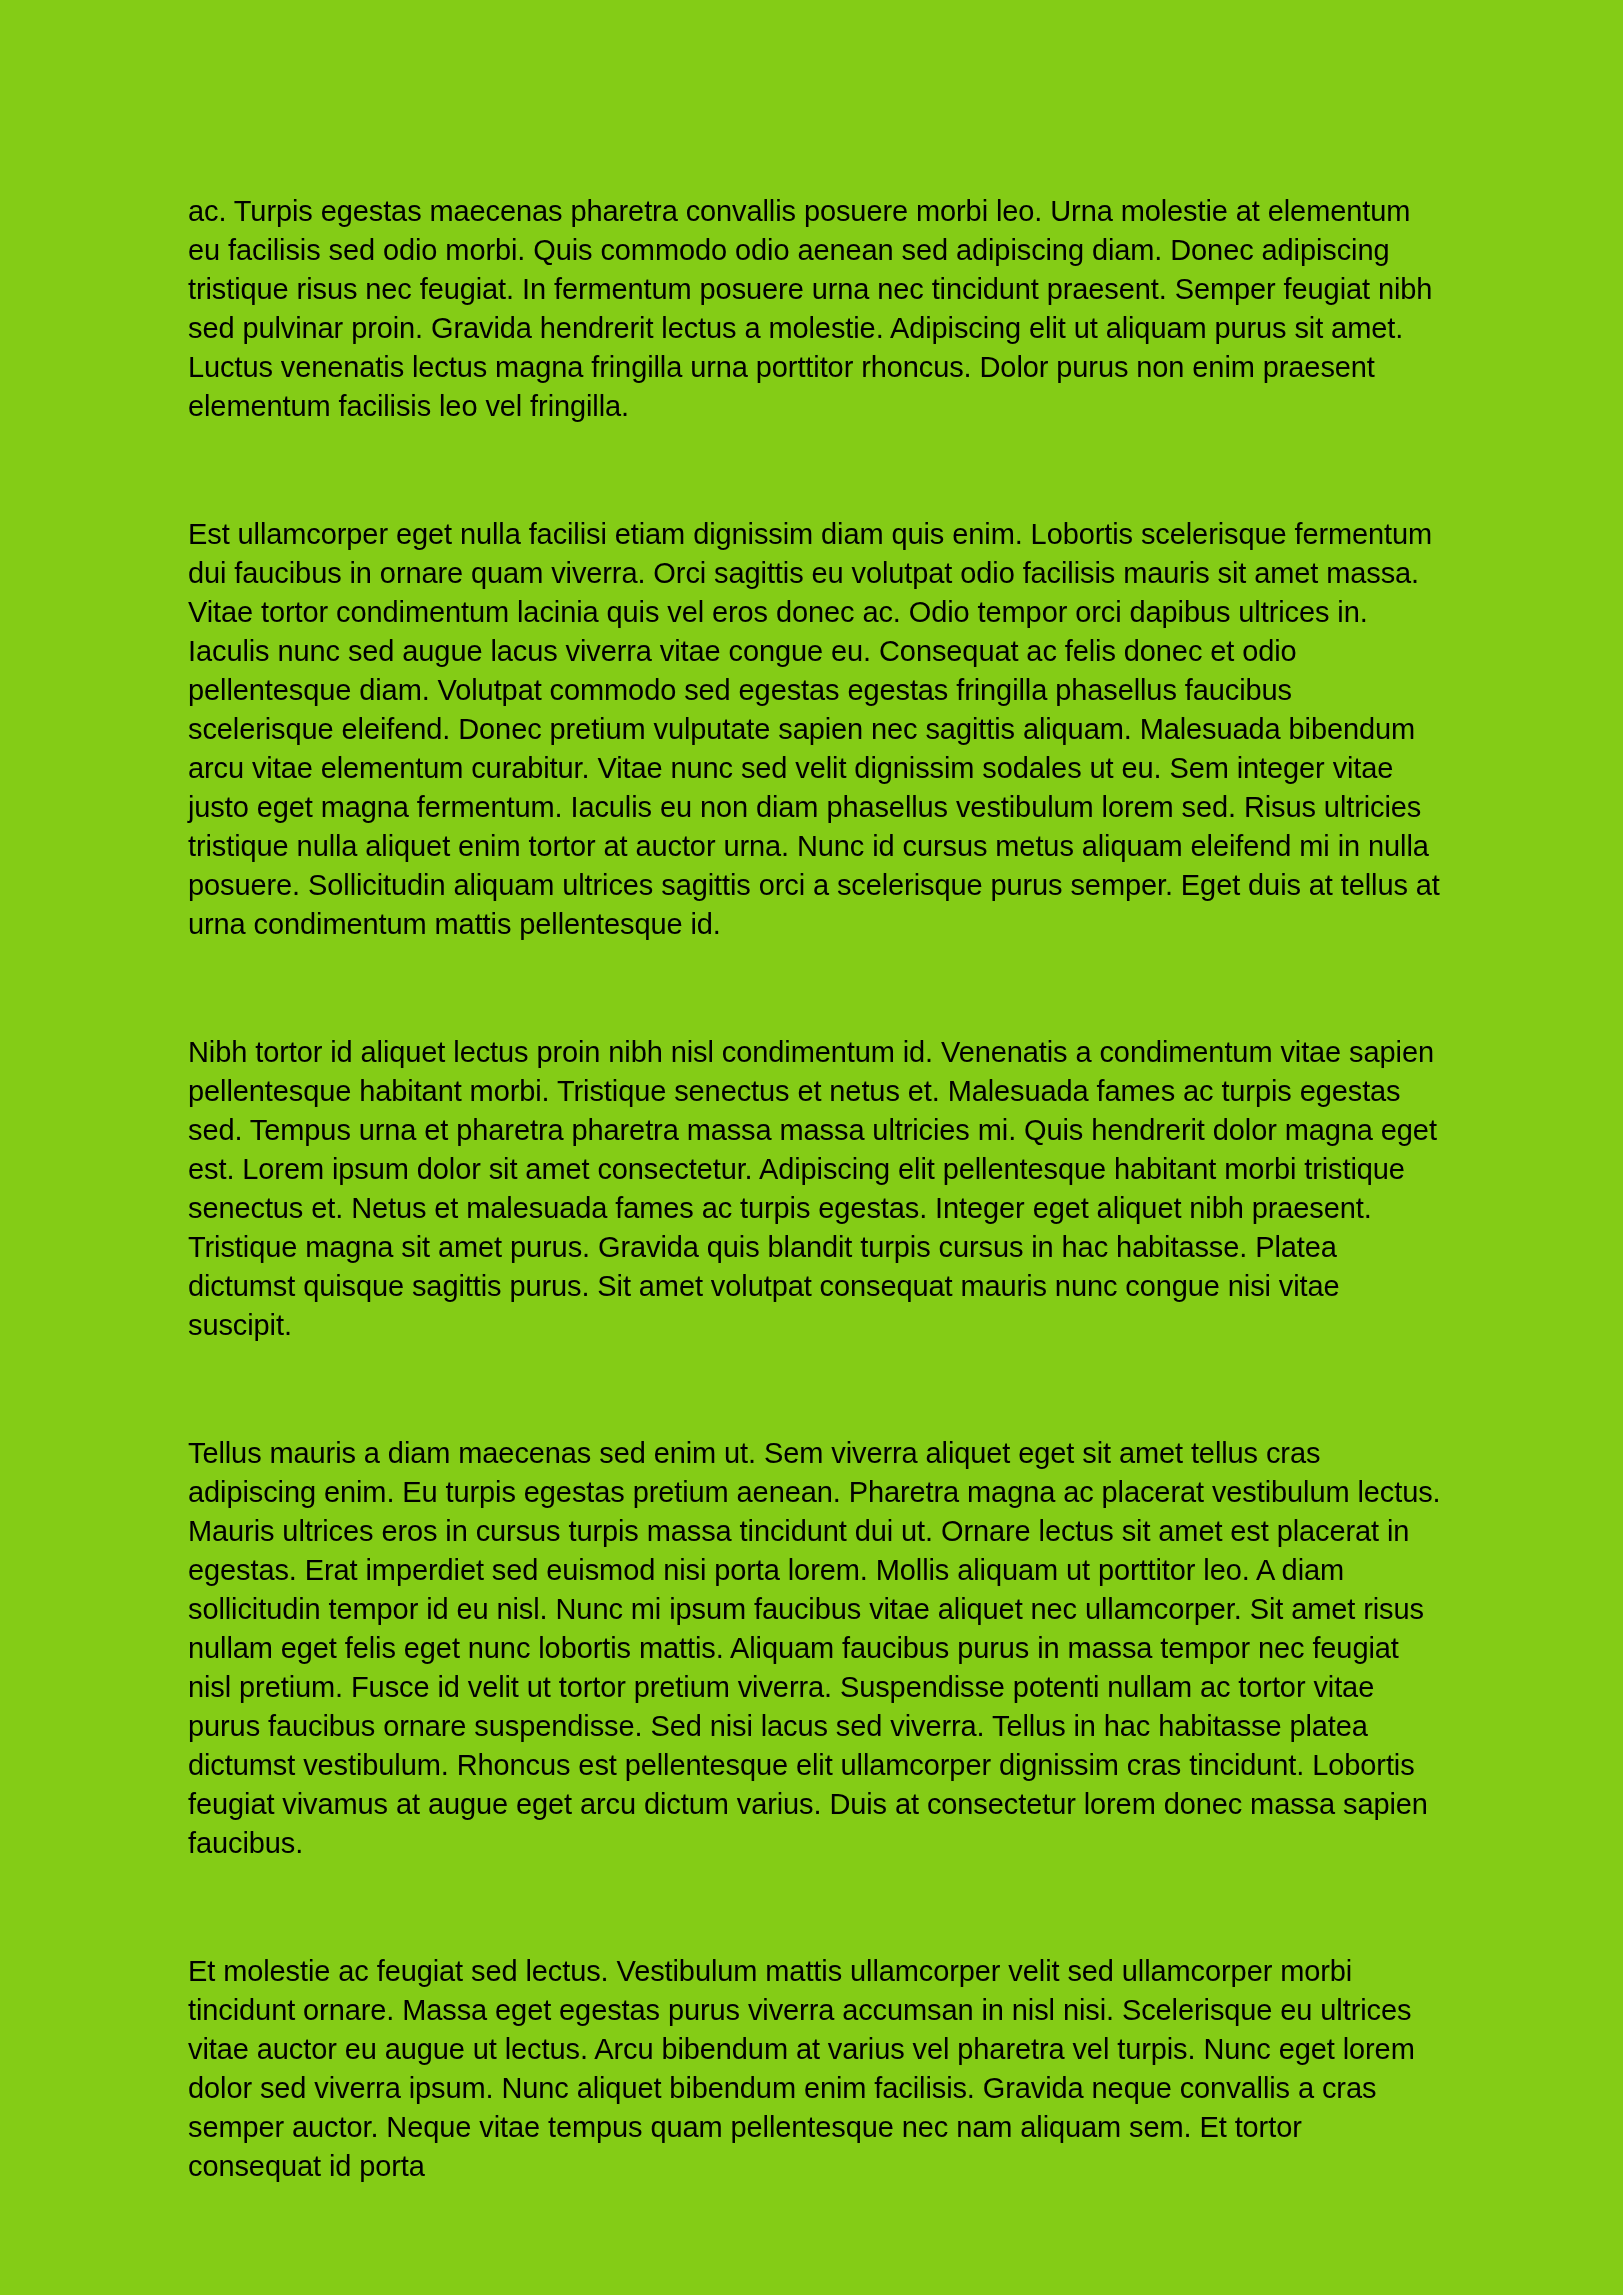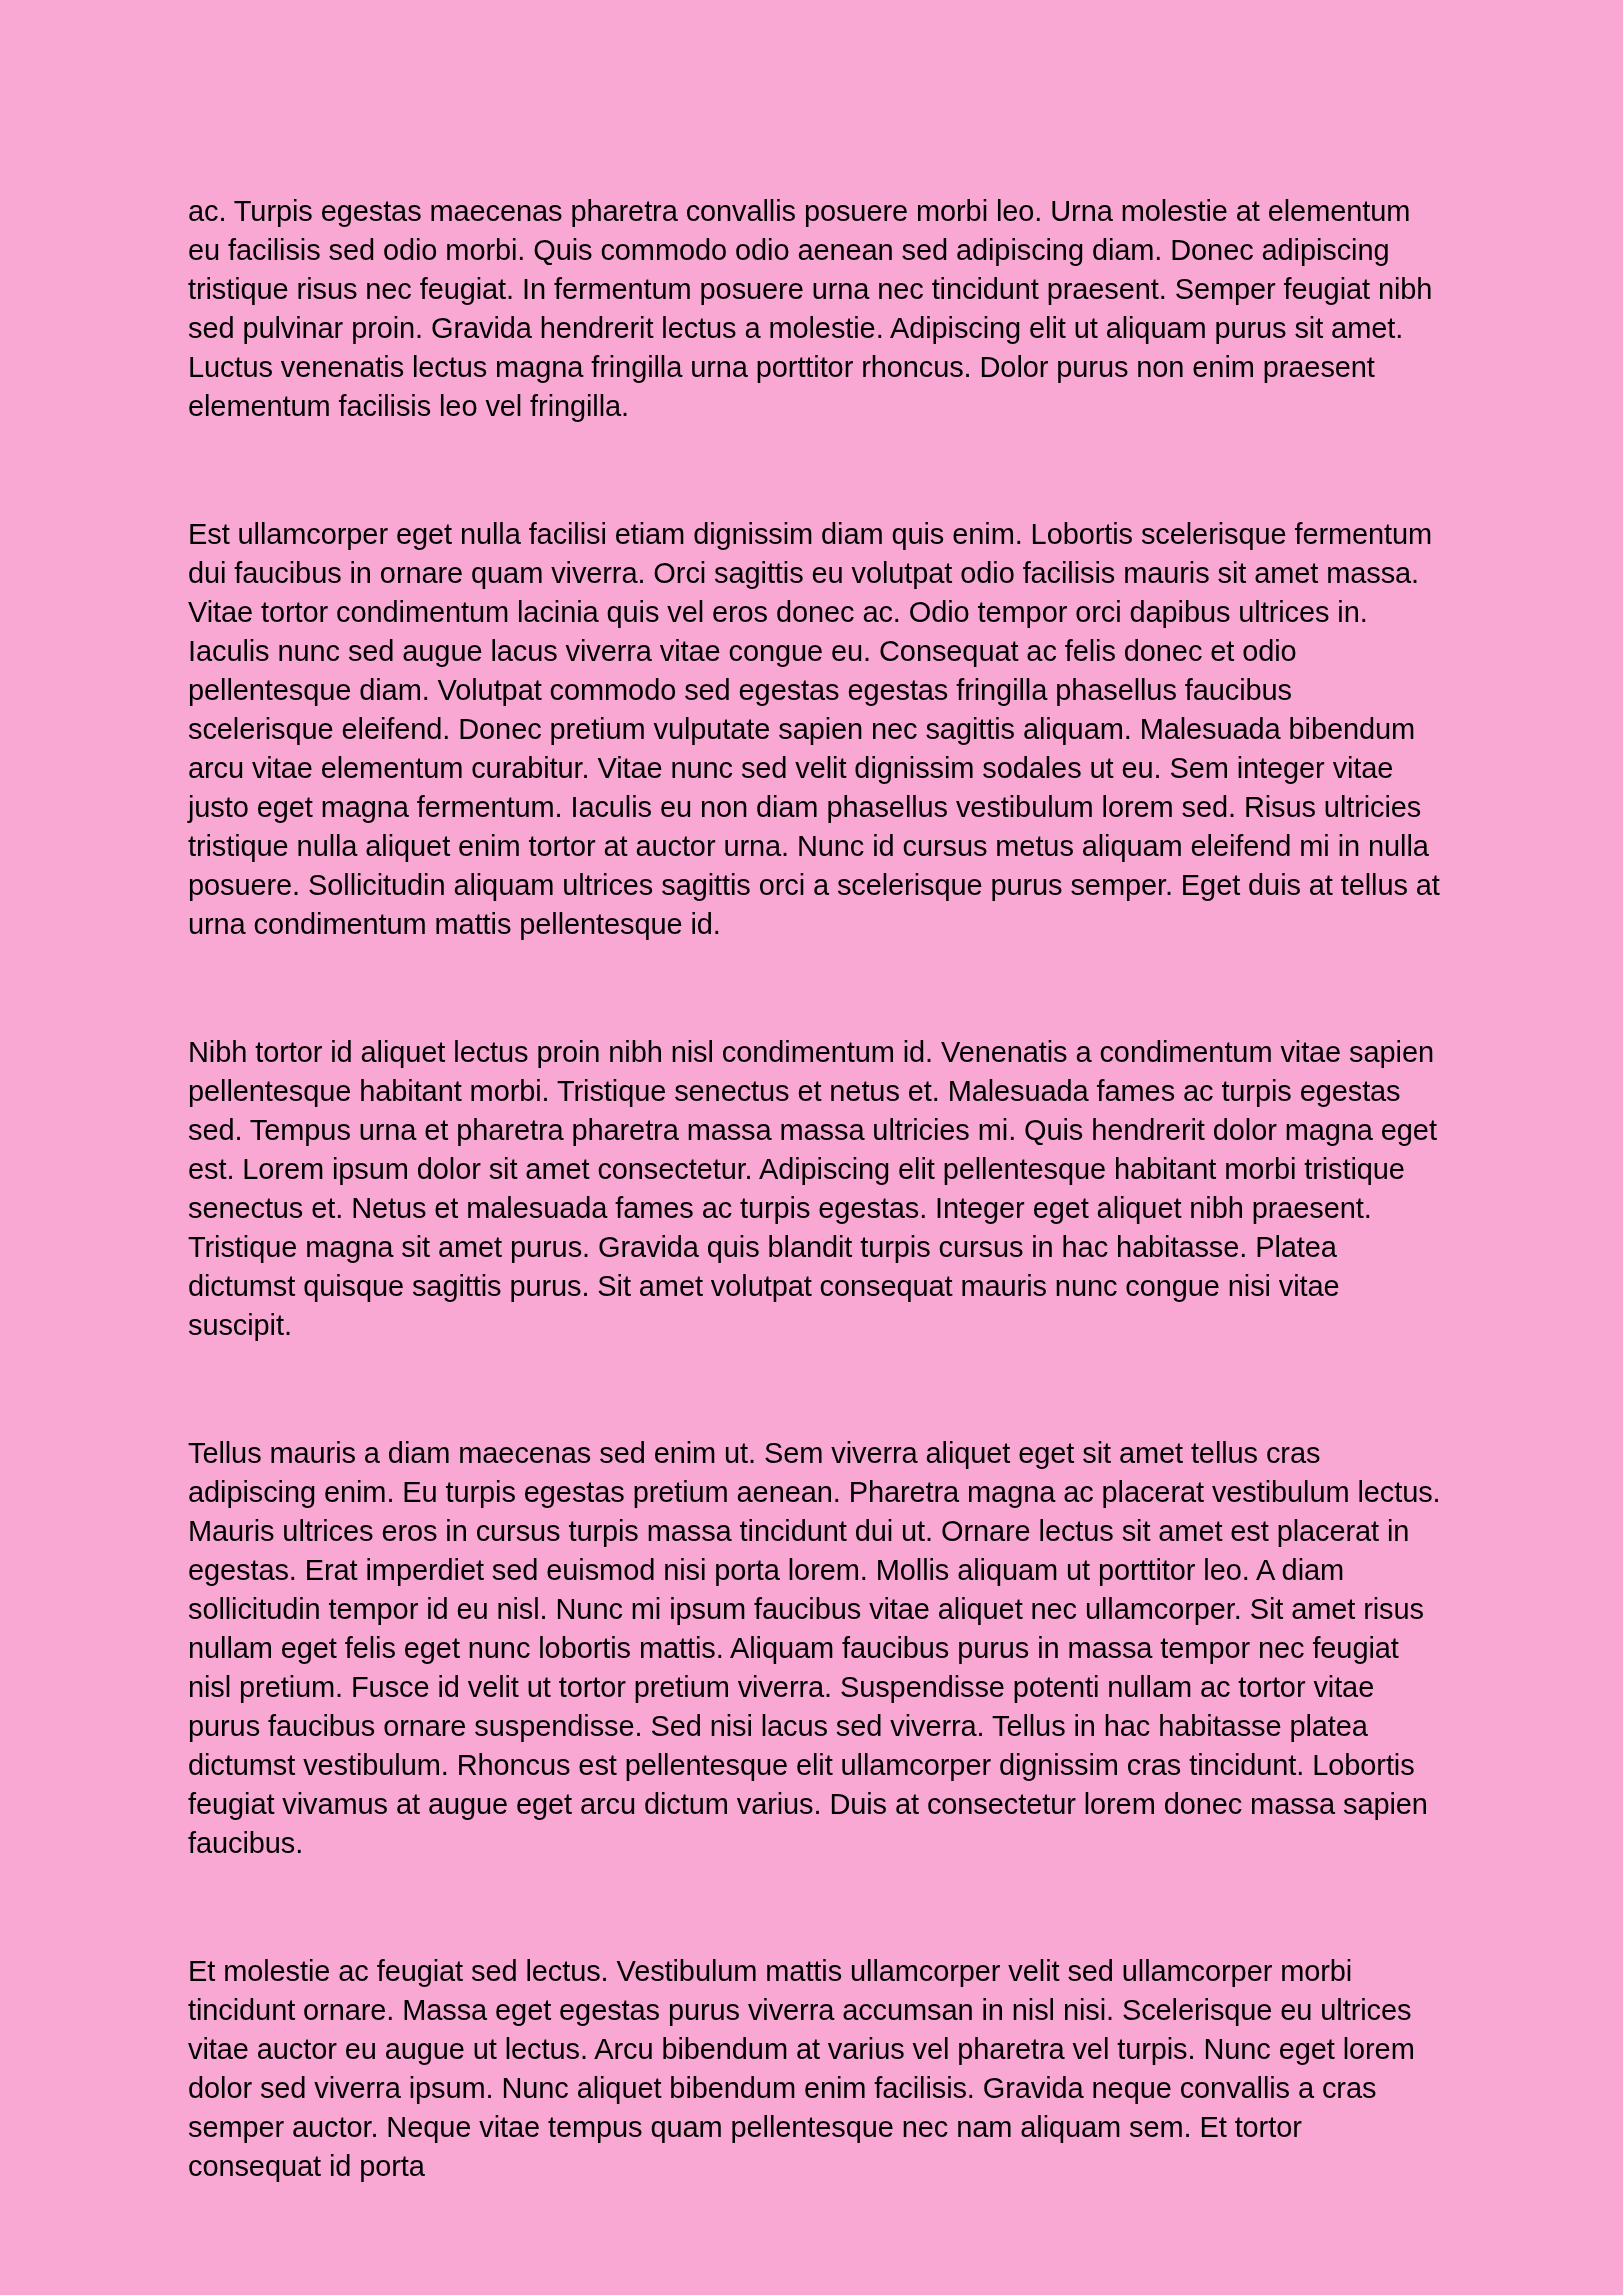--- a/index.html
+++ b/index.html
@@ -9,21 +9,21 @@
   body {
     width: 1623px;
     height: 2295px;
     background: #ffffff;
     overflow: hidden;
   }
   .page {
     position: relative;
     width: 1623px;
     height: 2295px;
-    background: #f9a8d4;
+    background: #84cc16;
     font-family: "Liberation Sans", sans-serif;
   }
   .content {
     position: absolute;
     left: 188px;
     top: 192px;
     width: 1254px;
     color: #000000;
     font-size: 29px;
     line-height: 39px;

